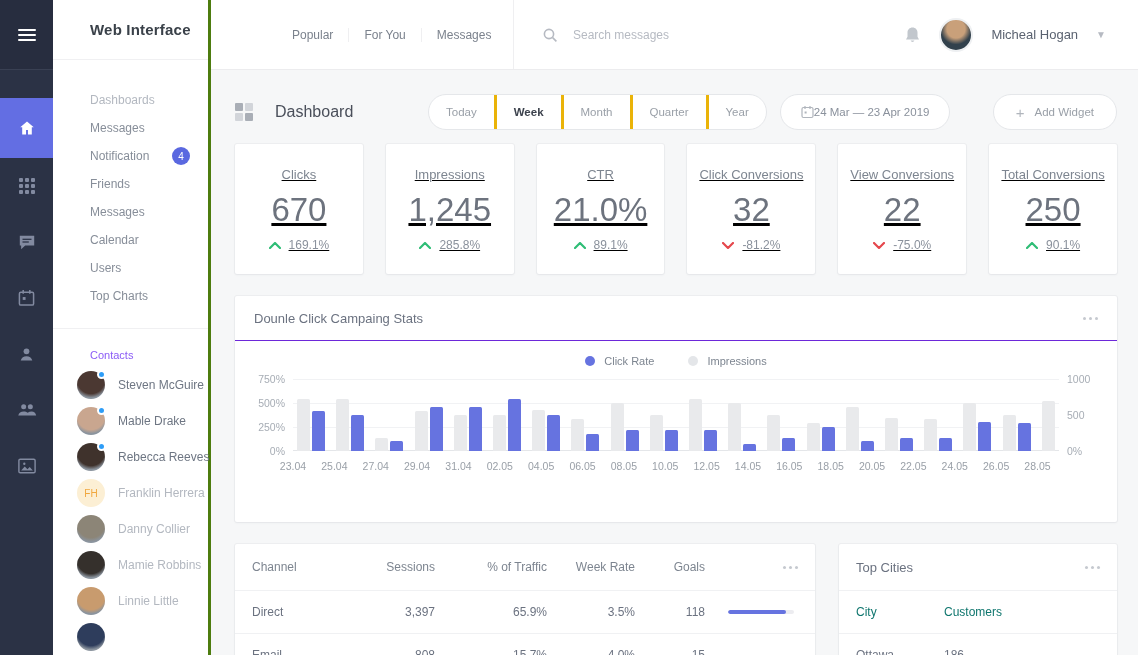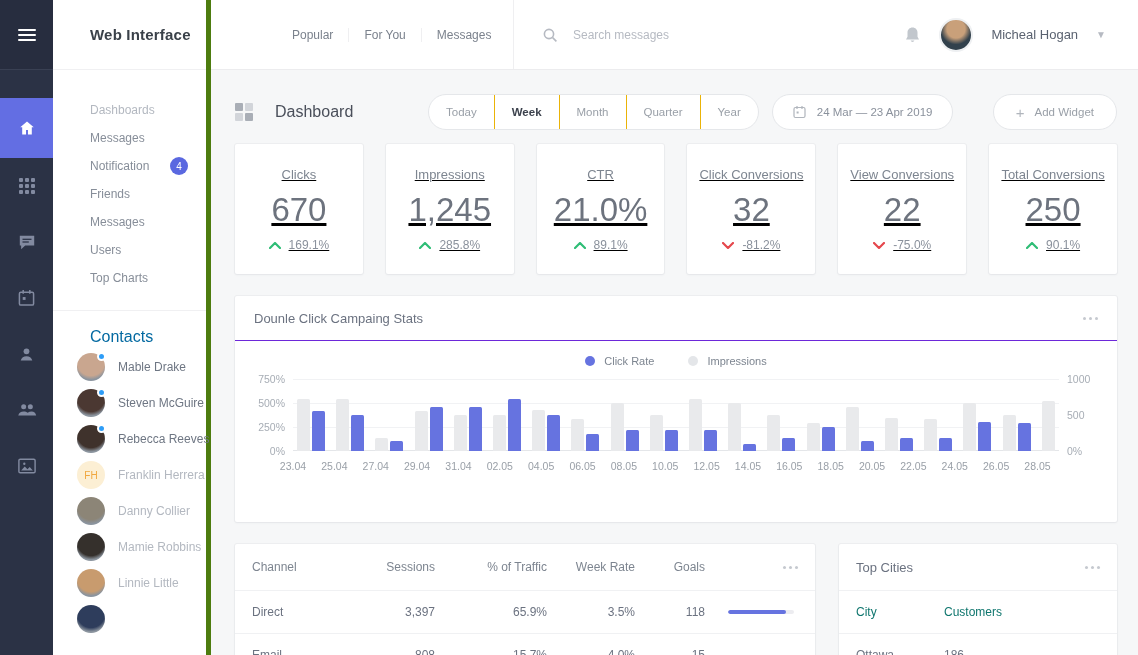--- a/index.html
+++ b/index.html
@@ -14,31 +14,31 @@
   .burger{display:flex;flex-direction:column;gap:3px;cursor:pointer;}
   .burger i{display:block;width:18px;height:2px;background:#fff;border-radius:1px;}
   .rail-items{display:flex;flex-direction:column;padding-top:28px;}
   .rail-item{height:56px;display:flex;align-items:center;justify-content:center;color:#828aa0;cursor:pointer;}
   .rail-item.active{height:60px;background:#636ee3;color:#fff;}
   .rail-item svg{display:block;}
   .grid9{display:grid;grid-template-columns:repeat(3,4px);grid-template-rows:repeat(3,4px);gap:2px;}
   .grid9 i{background:currentColor;border-radius:1px;}
 
   
-  .panel{width:158px;flex:0 0 158px;background:#fff;border-right:5px solid #4d7c0f;display:flex;flex-direction:column;}
+  .panel{width:158px;flex:0 0 158px;background:#fff;border-right:3px solid #4d7c0f;display:flex;flex-direction:column;}
   .brand{height:70px;border-bottom:1px solid #f0f0f2;display:flex;align-items:center;padding-left:37px;
          font-size:15px;font-weight:bold;color:#3a4149;letter-spacing:.2px;}
   .menu{padding:18px 0 0 37px;}
   .menu-head{font-size:12px;color:#b3b8c0;height:28px;display:flex;align-items:center;margin-top:8px;}
   .menu-item{height:28px;display:flex;align-items:center;font-size:12px;color:#878e99;cursor:pointer;}
   .menu-badge{margin-left:auto;margin-right:18px;width:18px;height:18px;border-radius:50%;background:#5a68e0;
               color:#fff;font-size:10px;display:flex;align-items:center;justify-content:center;}
   .panel-divider{border-top:1px solid #f0f0f2;margin:18px 0 0 0;}
   .contacts{padding:14px 0 0 24px;}
-  .contacts-head{font-size:16px;color:#0369a1;height:24px;display:flex;align-items:center;margin-left:13px;}
+  .contacts-head{font-size:11px;color:#8b5cf6;height:24px;display:flex;align-items:center;margin-left:13px;}
   .contact{height:36px;display:flex;align-items:center;gap:13px;cursor:pointer;}
   .c-avatar{position:relative;width:28px;height:28px;border-radius:50%;flex:0 0 28px;
             display:flex;align-items:center;justify-content:center;font-size:10px;font-weight:normal;}
   .c-dot{position:absolute;top:-1px;right:-1px;width:9px;height:9px;border-radius:50%;
          background:#2e9df7;border:2px solid #fff;}
   .c-name{font-size:12px;color:#b3b8c0;white-space:nowrap;}
   .contact.online .c-name{color:#6e7683;}
 
   
   .main{flex:1;display:flex;flex-direction:column;min-width:0;}
@@ -67,23 +67,23 @@
   .grid4 i{border-radius:1px;}
   .grid4 i:nth-child(1){background:#a9aeb6;}
   .grid4 i:nth-child(2){background:#d2d5da;}
   .grid4 i:nth-child(3){background:#d2d5da;}
   .grid4 i:nth-child(4){background:#a9aeb6;}
   .dash-title{font-size:16px;color:#4a4f5a;}
   .pill{height:36px;background:#fff;border:1px solid #e5e7ea;border-radius:18px;display:flex;align-items:center;
         font-size:11.5px;color:#9aa0a8;}
   .filter-group{overflow:hidden;}
   .filter-seg{padding:0 17px;height:100%;display:flex;align-items:center;cursor:pointer;}
-  .filter-seg + .filter-seg{border-left:1px solid #eab308;}
+  .filter-seg + .filter-seg{border-left:3px solid #eab308;}
   .filter-seg.active{color:#3c424d;font-weight:bold;}
-  .date-pill{margin-left:13px;padding:11px 20px;gap:11px;cursor:pointer;color:#8a919c;}
+  .date-pill{margin-left:13px;padding:11px 20px;cursor:pointer;color:#8a919c;}
   .addw-pill{margin-left:auto;padding:0 22px;gap:10px;cursor:pointer;}
   .plus{font-size:15px;color:#b0b5bc;line-height:1;}
 
   
   .stats{display:flex;gap:23px;margin-top:12px;}
   .stat-card{flex:1;height:130px;background:#fff;border-radius:2px;box-shadow:0 0 0 1px rgba(40,50,70,.04),0 1px 3px rgba(40,50,70,.05);
              display:flex;flex-direction:column;align-items:center;justify-content:center;gap:9px;text-decoration:underline;}
   .stat-label{font-size:13px;color:#7d8590;}
   .stat-value{font-size:33px;color:#6d737e;}
   .stat-delta{display:flex;align-items:center;gap:8px;font-size:12px;color:#8a919c;}
@@ -227,42 +227,45 @@
             <span>Notification</span>
             <span class="menu-badge">4</span>
           </div>
           <div class="menu-item">
             <span>Friends</span>
           </div>
           <div class="menu-item">
             <span>Messages</span>
           </div>
           <div class="menu-item">
+            <span>Calendar</span>
+          </div>
+          <div class="menu-item">
             <span>Users</span>
           </div>
           <div class="menu-item">
             <span>Top Charts</span>
           </div>
         </div>
     </div>
     <div class="panel-divider"></div>
     <div class="contacts">
       <div class="contacts-head">Contacts</div>
       <div id="contact-list">
           <div class="contact online">
+            <span class="c-avatar" style="background: radial-gradient(circle at 50% 32%, rgb(75, 56, 50) 0px, rgb(75, 56, 50) 58%, rgb(139, 148, 158) 75%);">
+              <span class="c-dot"></span>
+            </span>
+            <span class="c-name">Steven McGuire</span>
+          </div>
+          <div class="contact online">
             <span class="c-avatar" style="background: radial-gradient(circle at 50% 32%, rgb(201, 166, 143) 0px, rgb(201, 166, 143) 58%, rgb(139, 148, 158) 75%);">
               <span class="c-dot"></span>
             </span>
             <span class="c-name">Mable Drake</span>
-          </div>
-          <div class="contact online">
-            <span class="c-avatar" style="background: radial-gradient(circle at 50% 32%, rgb(75, 56, 50) 0px, rgb(75, 56, 50) 58%, rgb(139, 148, 158) 75%);">
-              <span class="c-dot"></span>
-            </span>
-            <span class="c-name">Steven McGuire</span>
           </div>
           <div class="contact online">
             <span class="c-avatar" style="background: radial-gradient(circle at 50% 32%, rgb(63, 50, 44) 0px, rgb(63, 50, 44) 58%, rgb(139, 148, 158) 75%);">
               <span class="c-dot"></span>
             </span>
             <span class="c-name">Rebecca Reeves</span>
           </div>
           <div class="contact">
             <span class="c-avatar" style="background: rgb(252, 239, 212); color: rgb(240, 167, 62);">FH</span>
             <span class="c-name">Franklin Herrera</span>

